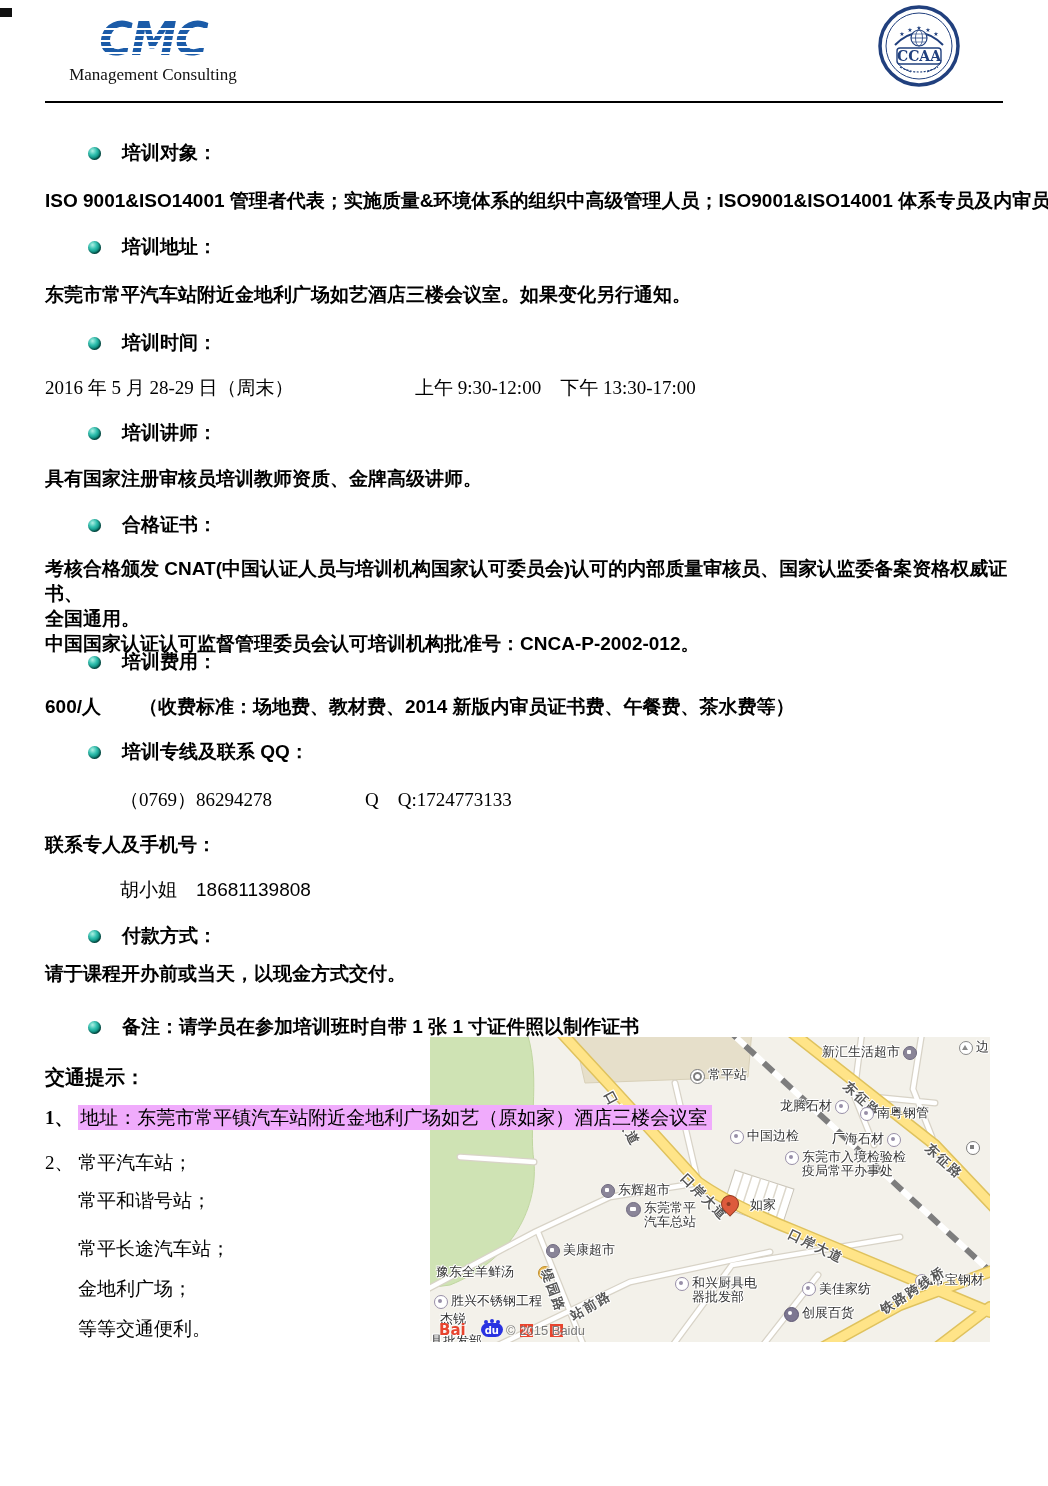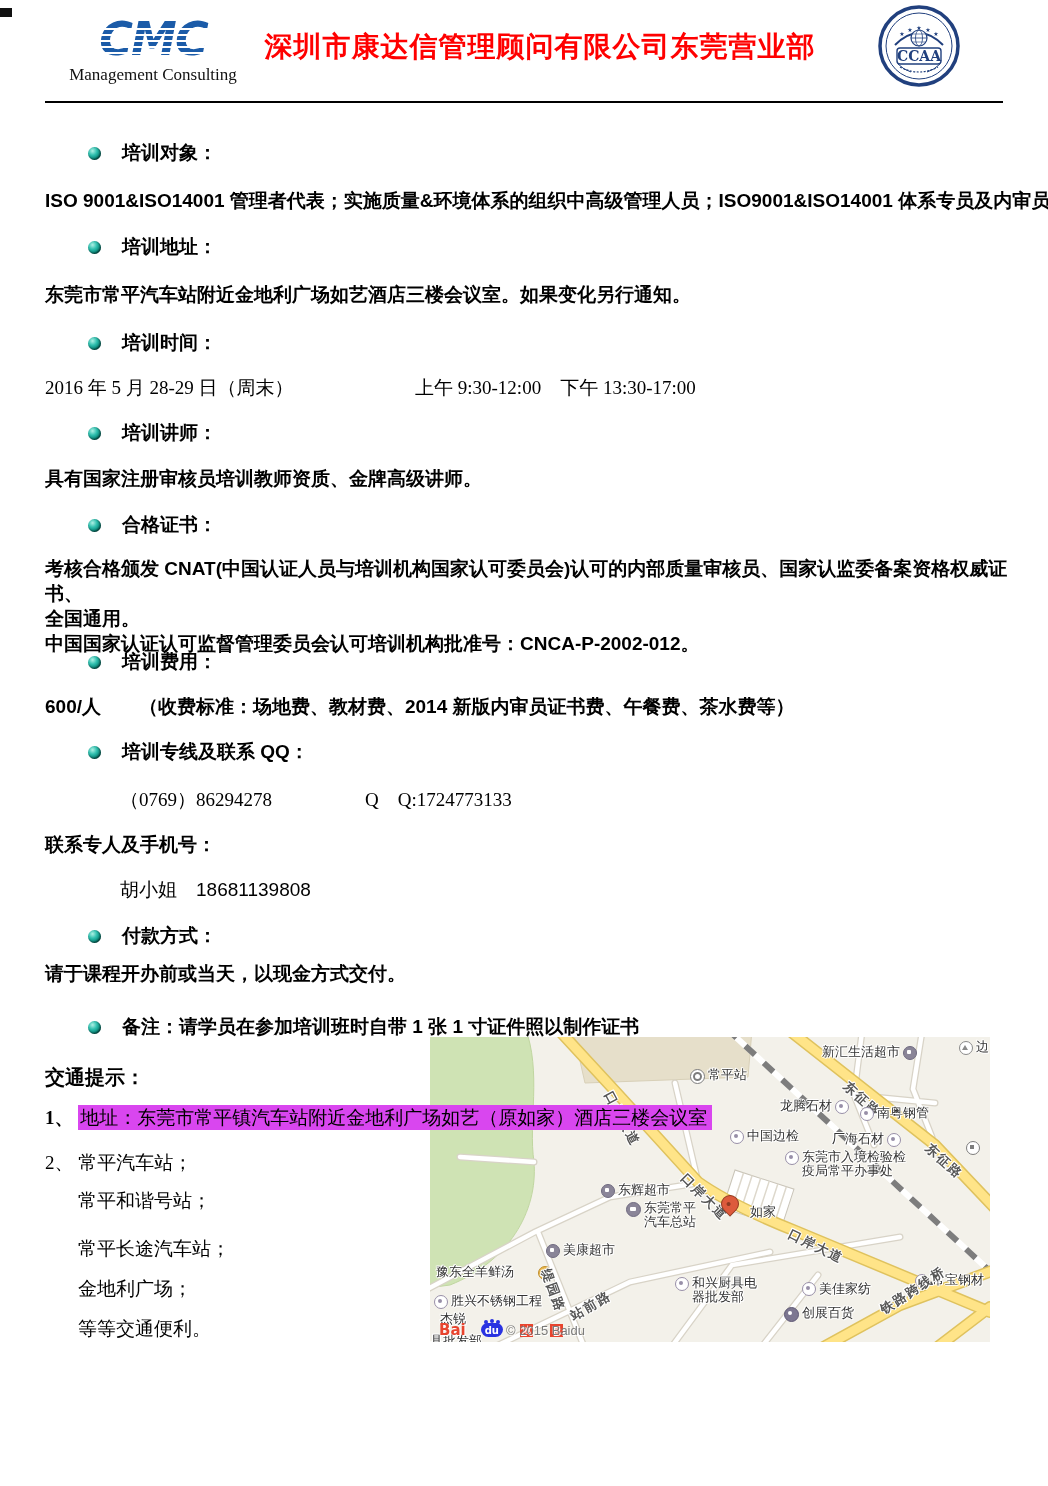--- a/index.html
+++ b/index.html
@@ -28,21 +28,21 @@
   .sec-h{font-size:19px;font-weight:bold;white-space:nowrap;}
   .body{font-size:19px;font-weight:bold;white-space:nowrap;}
   .body-multi{font-size:19px;font-weight:bold;white-space:pre-line;line-height:25px;width:980px;}
   .serifline{font-family:"Liberation Serif","DejaVu Serif",serif;font-weight:normal;font-size:19px;white-space:nowrap;}
   .subhead{font-size:19px;font-weight:bold;white-space:nowrap;}
 
   
   .traffic-head{font-family:"Liberation Serif",serif;font-size:20px;font-weight:bold;white-space:nowrap;z-index:3;}
   .t-item{font-family:"Liberation Serif",serif;font-size:19px;white-space:nowrap;z-index:3;}
   .t-item .num{font-weight:bold;}
-  .t-item .t-bg{background:#d946ef;padding:2px 5px 2px 2px;}
+  .t-item .t-bg{background:#f0abfc;padding:2px 5px 2px 2px;}
   .t-sub{font-family:"Liberation Serif",serif;font-size:19px;white-space:nowrap;z-index:3;}
 
   
   .map{left:430px;top:1037px;width:560px;height:305px;overflow:hidden;z-index:1;background:#f3f1ea;}
   .map svg{position:absolute;left:0;top:0;}
   .poi{position:absolute;display:flex;align-items:flex-start;gap:3px;font-size:13px;line-height:14px;color:#333;
        white-space:pre-line;transform-origin:left top;z-index:2;
        text-shadow:-1px 0 #fff,1px 0 #fff,0 -1px #fff,0 1px #fff,1px 1px #fff,-1px -1px #fff;}
   .road-label{font-weight:bold;color:#555;letter-spacing:2px;}
   .poi-text{white-space:pre-line;}
@@ -80,21 +80,20 @@
 <body>
 
 <div class="page">
 
   <div class="abs corner-mark"></div>
 
   <div class="abs cmc-logo">
     <span class="cmc-word">CMC</span>
     <div class="cmc-sub">Management Consulting</div>
   </div>
-  <h1 class="abs doc-title">深圳市康达信管理顾问有限公司东莞营业部</h1>
   <div class="abs ccaa-badge">
     <svg width="82" height="82" viewBox="0 0 82 82">
       <circle cx="41" cy="41" r="39" fill="#fff" stroke="#21407e" stroke-width="3.5"></circle>
       <circle cx="41" cy="41" r="33" fill="none" stroke="#21407e" stroke-width="1"></circle>
       <path d="M17,40 Q41,16 65,40" fill="none" stroke="#21407e" stroke-width="2"></path>
       <g fill="#21407e" font-size="6" text-anchor="middle" font-family="DejaVu Sans,sans-serif">
         <text x="24" y="31">★</text>
           <text x="32" y="27">★</text>
           <text x="41" y="25">★</text>
         <text x="50" y="27">★</text>
@@ -248,21 +247,21 @@
         <div class="poi road-label" style="left: 502px; top: 104px; transform: rotate(42deg);"><span class="poi-text">东征路</span></div>
         <div class="poi" style="left: 430px; top: 69px;"><span class="poi-icon icon-dot"></span><span class="poi-text">南粤钢管</span></div>
         <div class="poi" style="left: 300px; top: 92px;"><span class="poi-icon icon-dot"></span><span class="poi-text">中国边检</span></div>
         <div class="poi" style="left: 402px; top: 95px;"><span class="poi-text">厂海石材</span><span class="poi-icon icon-dot"></span></div>
         <div class="poi" style="left: 355px; top: 113px;"><span class="poi-icon icon-dot"></span><span class="poi-text">东莞市入境检验检
 疫局常平办事处</span></div>
         <div class="poi" style="left: 536px; top: 103px;"><span class="poi-icon icon-building"></span><span class="poi-text"></span></div>
         <div class="poi" style="left: 171px; top: 146px;"><span class="poi-icon icon-supermarket"></span><span class="poi-text">东辉超市</span></div>
         <div class="poi" style="left: 196px; top: 164px;"><span class="poi-icon icon-bus"></span><span class="poi-text">东莞常平
 汽车总站</span></div>
-        <div class="poi" style="left: 320px; top: 168px;"><span class="poi-text">如家</span></div>
+        <div class="poi" style="left: 320px; top: 161px;"><span class="poi-text">如家</span></div>
         <div class="poi road-label" style="left: 184px; top: 52px; transform: rotate(62deg);"><span class="poi-text">口岸大道</span></div>
         <div class="poi road-label" style="left: 258px; top: 134px; transform: rotate(45deg);"><span class="poi-text">口岸大道</span></div>
         <div class="poi road-label" style="left: 362px; top: 190px; transform: rotate(26deg);"><span class="poi-text">口岸大道</span></div>
         <div class="poi" style="left: 116px; top: 206px;"><span class="poi-icon icon-supermarket"></span><span class="poi-text">美康超市</span></div>
         <div class="poi" style="left: 6px; top: 228px; gap: 24px;"><span class="poi-text">豫东全羊鲜汤</span><span class="poi-icon icon-food"></span></div>
         <div class="poi" style="left: 4px; top: 257px;"><span class="poi-icon icon-dot"></span><span class="poi-text">胜兴不锈钢工程</span></div>
         <div class="poi" style="left: 10px; top: 275px;"><span class="poi-text">杰锐</span></div>
         <div class="poi" style="left: 245px; top: 239px;"><span class="poi-icon icon-dot"></span><span class="poi-text">和兴厨具电
 器批发部</span></div>
         <div class="poi" style="left: 372px; top: 244px; align-items: center;"><span class="poi-icon icon-dot"></span><span class="poi-text">美佳家纺</span></div>

